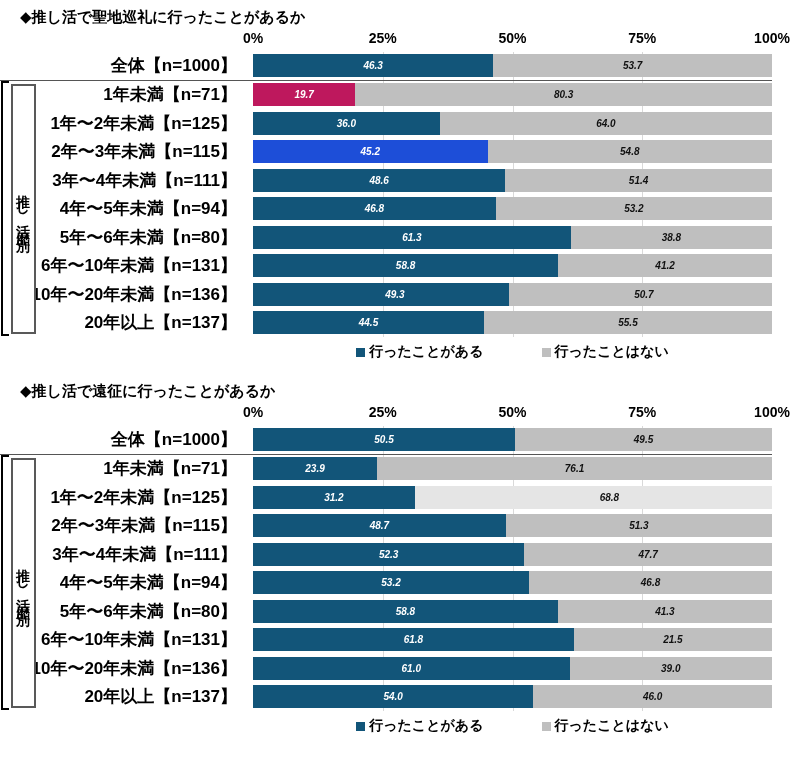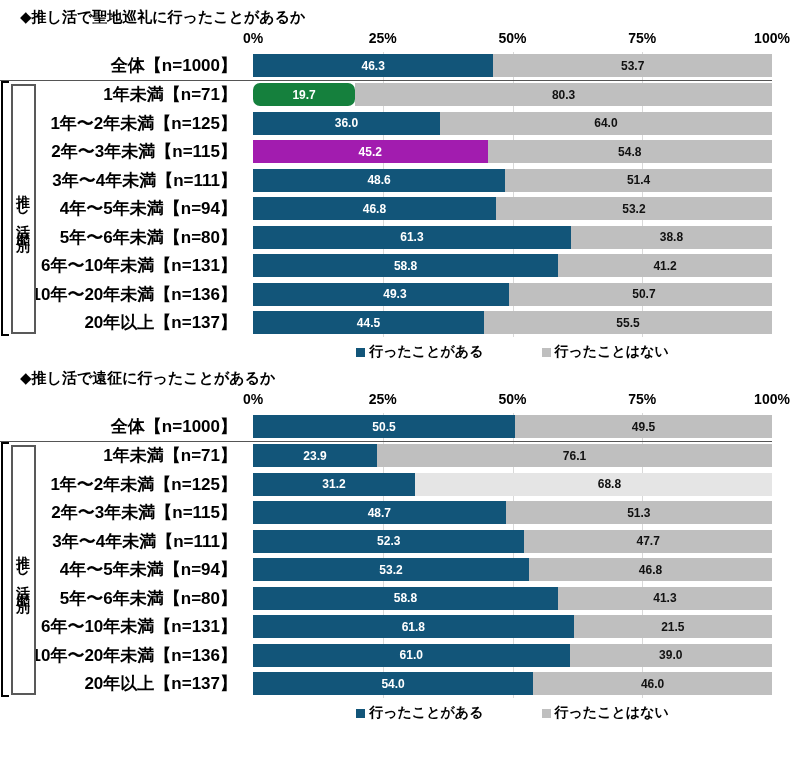--- a/index.html
+++ b/index.html
@@ -7,21 +7,21 @@
   body {
     width: 800px; height: 761px;
     font-family: "Liberation Sans", "DejaVu Sans", sans-serif;
     font-weight: bold;
     color: #000;
     overflow: hidden;
   }
   .page { width: 800px; height: 761px; padding-top: 6px; }
 
   .chart { position: relative; }
-  .chart + .chart { }
+  .chart + .chart { margin-top: 13px; }
 
   .chart-title {
     font-size: 15px;
     font-weight: bold;
     padding-left: 20px;
     height: 22px;
     line-height: 22px;
     white-space: nowrap;
   }
 
@@ -70,23 +70,24 @@
   .bar {
     width: 519px;
     height: 23px;
     display: flex;
   }
   .seg {
     height: 100%;
     display: flex;
     align-items: center;
     justify-content: center;
-    font-size: 12px;
+    font-size: 10px;
     overflow: hidden;
     white-space: nowrap;
+    font-style: italic;
   }
   .seg.yes { color: #fff; }
   .seg.no  { color: #111; }
 
   .bracket {
     position: absolute;
     left: 1px;
     top: 29px;
     bottom: 1px;
     width: 8px;
@@ -152,35 +153,35 @@
           <div class="row first">
             <span class="row-label">全体【n=1000】</span>
             <div class="bar">
               <div class="seg yes" style="width: 46.3%; background: rgb(18, 85, 121);">46.3</div>
               <div class="seg no" style="width: 53.7%; background: rgb(191, 191, 191);">53.7</div>
             </div>
           </div>
           <div class="row">
             <span class="row-label">1年未満【n=71】</span>
             <div class="bar">
-              <div class="seg yes" style="width: 19.7%; background: #15803d; border-radius: 7px;">19.7</div>
+              <div class="seg yes" style="width: 19.7%; background: #be185d;">19.7</div>
               <div class="seg no" style="width: 80.3%; background: rgb(191, 191, 191);">80.3</div>
             </div>
           </div>
           <div class="row">
             <span class="row-label">1年〜2年未満【n=125】</span>
             <div class="bar">
               <div class="seg yes" style="width: 36%; background: rgb(18, 85, 121);">36.0</div>
               <div class="seg no" style="width: 64%; background: rgb(191, 191, 191);">64.0</div>
             </div>
           </div>
           <div class="row">
             <span class="row-label">2年〜3年未満【n=115】</span>
             <div class="bar">
-              <div class="seg yes" style="width: 45.2%; background: #a21caf;">45.2</div>
+              <div class="seg yes" style="width: 45.2%; background: #1d4ed8;">45.2</div>
               <div class="seg no" style="width: 54.8%; background: rgb(191, 191, 191);">54.8</div>
             </div>
           </div>
           <div class="row">
             <span class="row-label">3年〜4年未満【n=111】</span>
             <div class="bar">
               <div class="seg yes" style="width: 48.6%; background: rgb(18, 85, 121);">48.6</div>
               <div class="seg no" style="width: 51.4%; background: rgb(191, 191, 191);">51.4</div>
             </div>
           </div>

